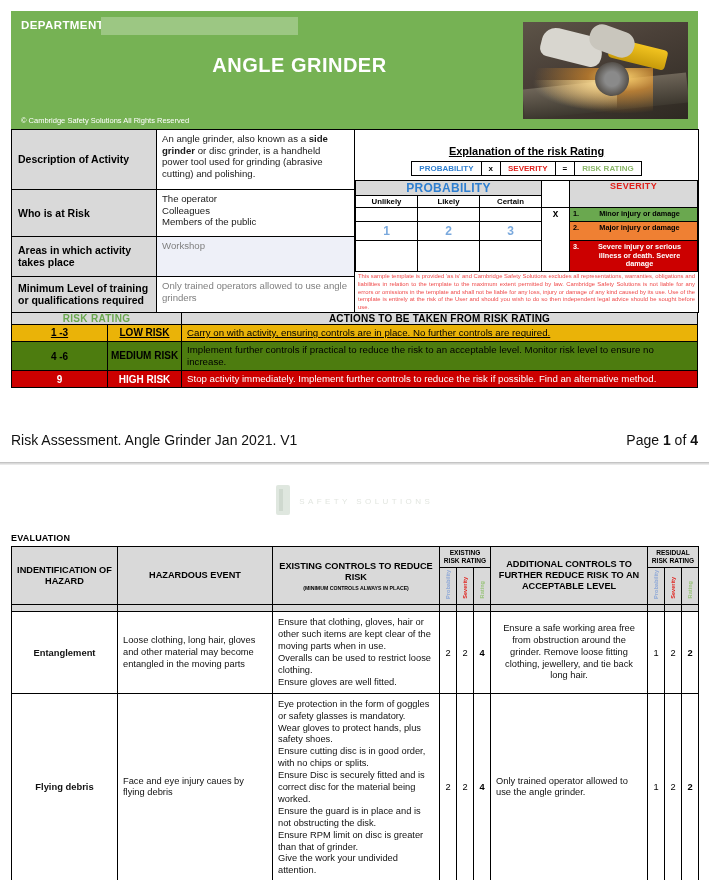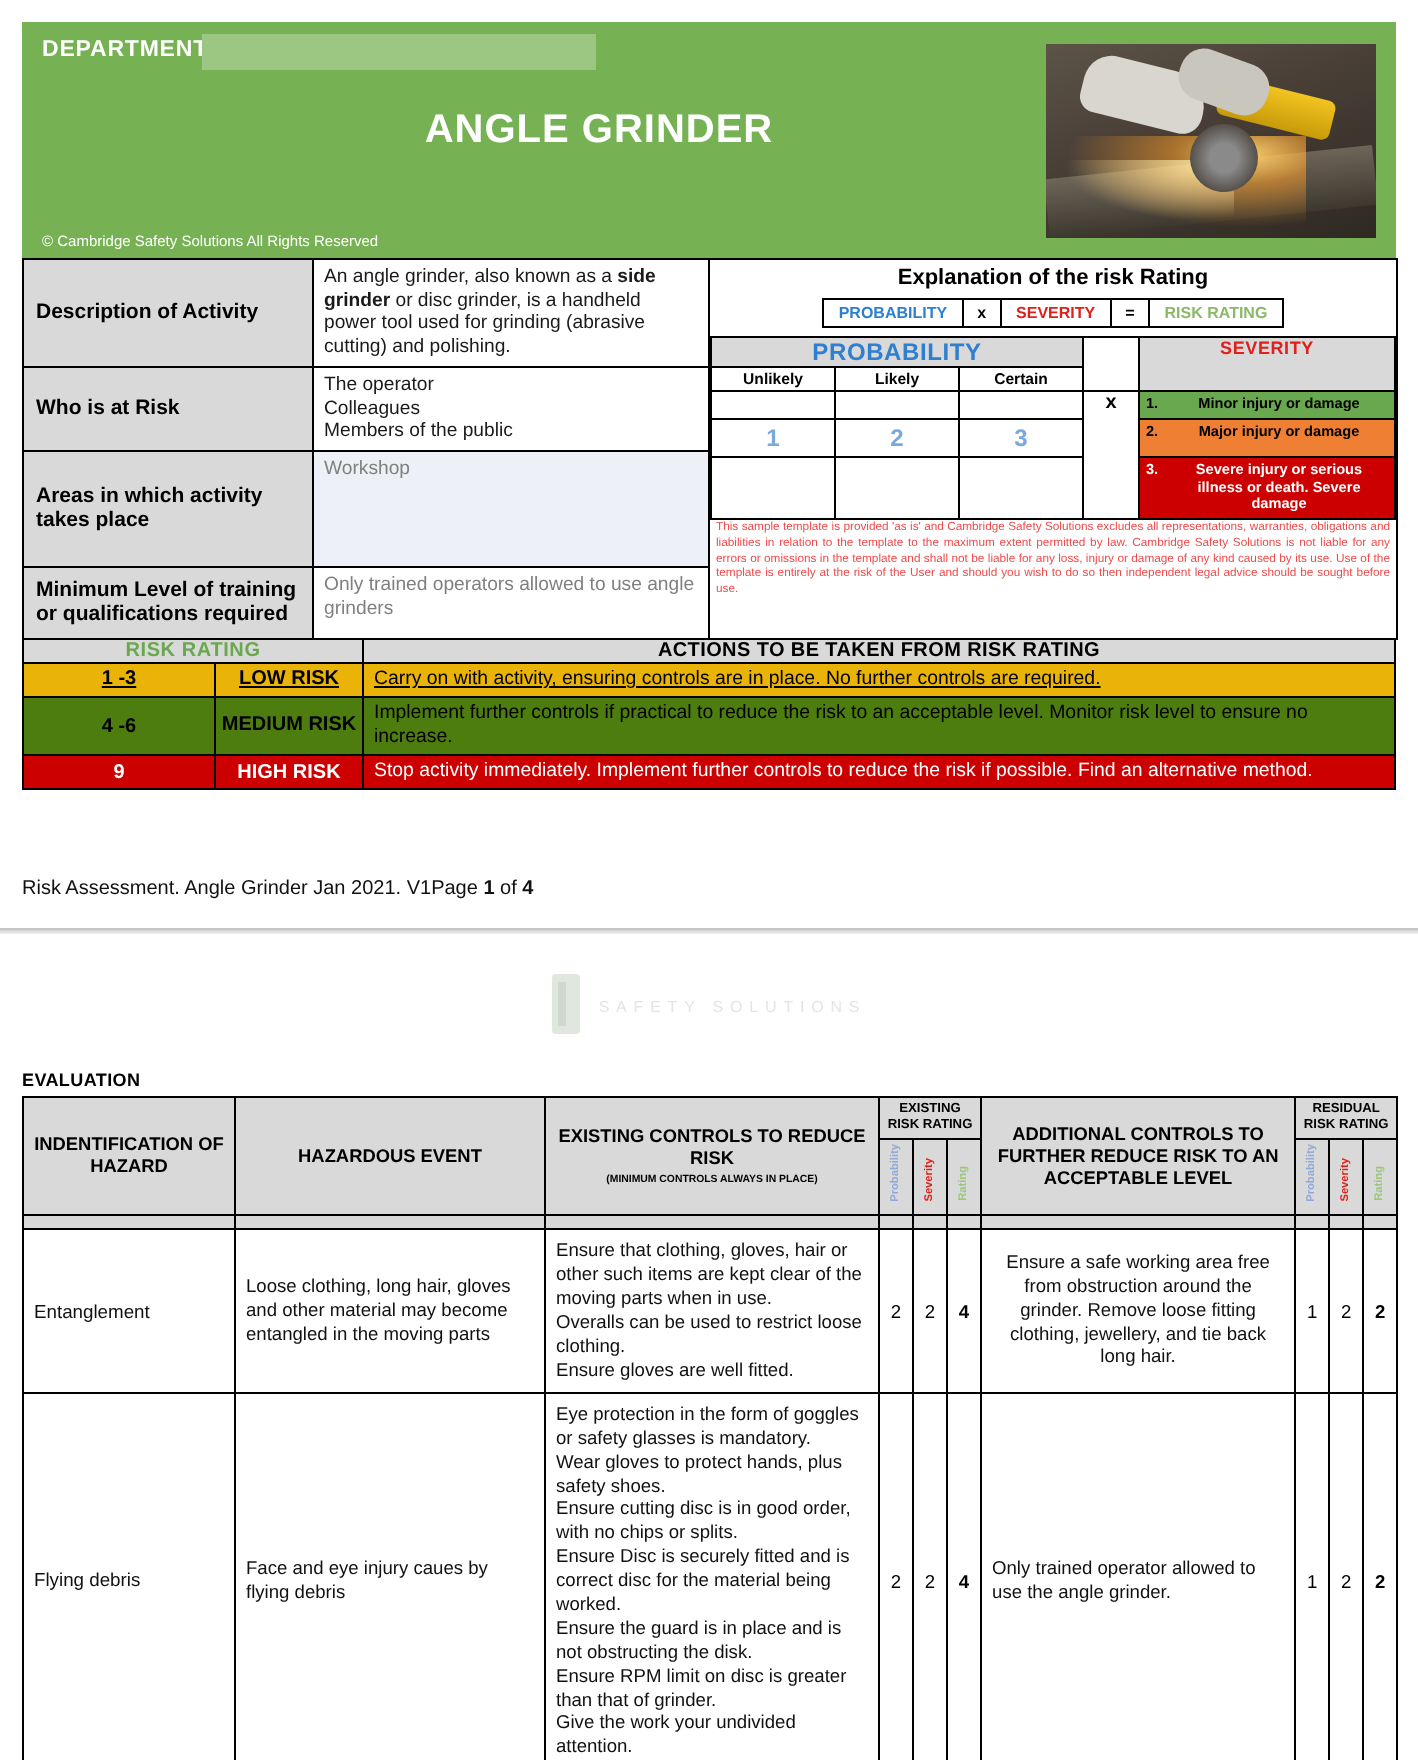--- a/index.html
+++ b/index.html
@@ -90,21 +90,22 @@
   }
   .val-cell { padding: 3px 5px; font-size: 9.6px; line-height: 1.22; color:#1a1a1a;margin-left:32px; }
   .val-grey { color: #808080; background: #eef0f8; }
   .val-grey2 { color: #808080; }
 
   
   .exp-title {
     text-align: center;
     font-weight: bold;
     font-size: 11px;
-    padding: 3px 0 4px;
+    padding: 15px 0 4px;
+    text-decoration: underline;
   }
   .formula {
     margin: 0 auto 4px;
     border: 1px solid #000;
     font-size: 8px;
     font-weight: bold;
   }
   .formula td { border: 1px solid #000; padding: 2px 7px; text-align: center; }
   .f-prob { color: #2f7fd0; }
   .f-sev  { color: #e0201b; }
@@ -144,22 +145,22 @@
   .rr-head-right { background:#d9d9d9; text-align:center; font-weight:bold; font-size:10px; color:#000; letter-spacing:.2px;}
   .rr-num { text-align:center; font-weight:bold; font-size:10px; }
   .rr-lvl { text-align:center; font-weight:bold; font-size:10px; line-height:1.15; }
   .rr-act { font-size: 9.7px; padding: 2px 5px; line-height:1.25; }
   .row-low  { background:#eab308; color:#000;text-decoration:underline; }
   .row-med  { background:#4d7c0f; color:#000; }
   .row-high { background:#cc0000; color:#fff; }
 
   
   .footer {
-    display:flex; align-items:center;
-    font-size: 10px; color:#111;
+    display:flex; justify-content:space-between; align-items:center;
+    font-size: 14px; color:#111;
     padding: 44px 11px 14px;
   }
   .pg-sep { height: 3px; background: linear-gradient(180deg,#d2d2d2,#f2f2f2); border-top:1px solid #c4c4c4;}
 
   
   .logo-wrap { text-align:center; padding: 20px 0 0; }
   .logo { display:inline-block; position:relative; }
   .logo-mark {
     display:inline-block; width:14px; height:30px;
     background:#dfe7df; border-radius:2px; vertical-align:middle; margin-right:5px;
@@ -190,21 +191,21 @@
     white-space: nowrap;
     display:inline-block;
     padding: 1px 0;
   }
   .v-prob { color:#8fa9d8; }
   .v-sev  { color:#e0201b; }
   .v-rate { color:#9cc57f; }
   .eh-vert { background:#d9d9d9; text-align:center; vertical-align:bottom; padding:1px 0; height:34px;}
 
   .ecell { font-size:9.3px; padding:4px 5px; vertical-align:middle; line-height:1.28; color:#111;}
-  .ecell-hazard { font-weight:normal; font-size:9.4px; }
+  .ecell-hazard { font-weight:bold; font-size:9.4px;text-align:center; }
   .ecell-ctrl { vertical-align:top; padding-top:5px;margin-left:20px; }
   .ecell-add { text-align:center; vertical-align:middle; }
   .enum { text-align:center; font-size:9.3px; font-weight:normal; vertical-align:middle;}
   .enum-b { font-weight:bold; }
   .strip { background:#d9d9d9; height:7px; }
   .strip td { border:1px solid #000; }
 </style>
 </head>
 <body>
 
@@ -300,21 +301,21 @@
               </table>
           <div class="disclaimer">This sample template is provided 'as is' and Cambridge Safety Solutions excludes all representations, warranties, obligations and liabilities in relation to the template to the maximum extent permitted by law. Cambridge Safety Solutions is not liable for any errors or omissions in the template and shall not be liable for any loss, injury or damage of any kind caused by its use. Use of the template is entirely at the risk of the User and should you wish to do so then independent legal advice should be sought before use.</div>
         </td>
       </tr>
       <tr>
         <td class="lbl-cell">Who is at Risk</td>
         <td class="val-cell">The operator<br>Colleagues<br>Members of the public</td>
       </tr>
       <tr>
         <td class="lbl-cell">Areas in which activity takes place</td>
-        <td class="val-cell val-grey" style="height:58px">Workshop</td>
+        <td class="val-cell val-grey" style="height:40px">Workshop</td>
       </tr>
       <tr>
         <td class="lbl-cell">Minimum Level of training or qualifications required</td>
         <td class="val-cell val-grey2" style="height:36px">Only trained operators allowed to use angle grinders</td>
       </tr>
     </tbody>
       </table>
 
     <table class="rr-table">
       <colgroup>

